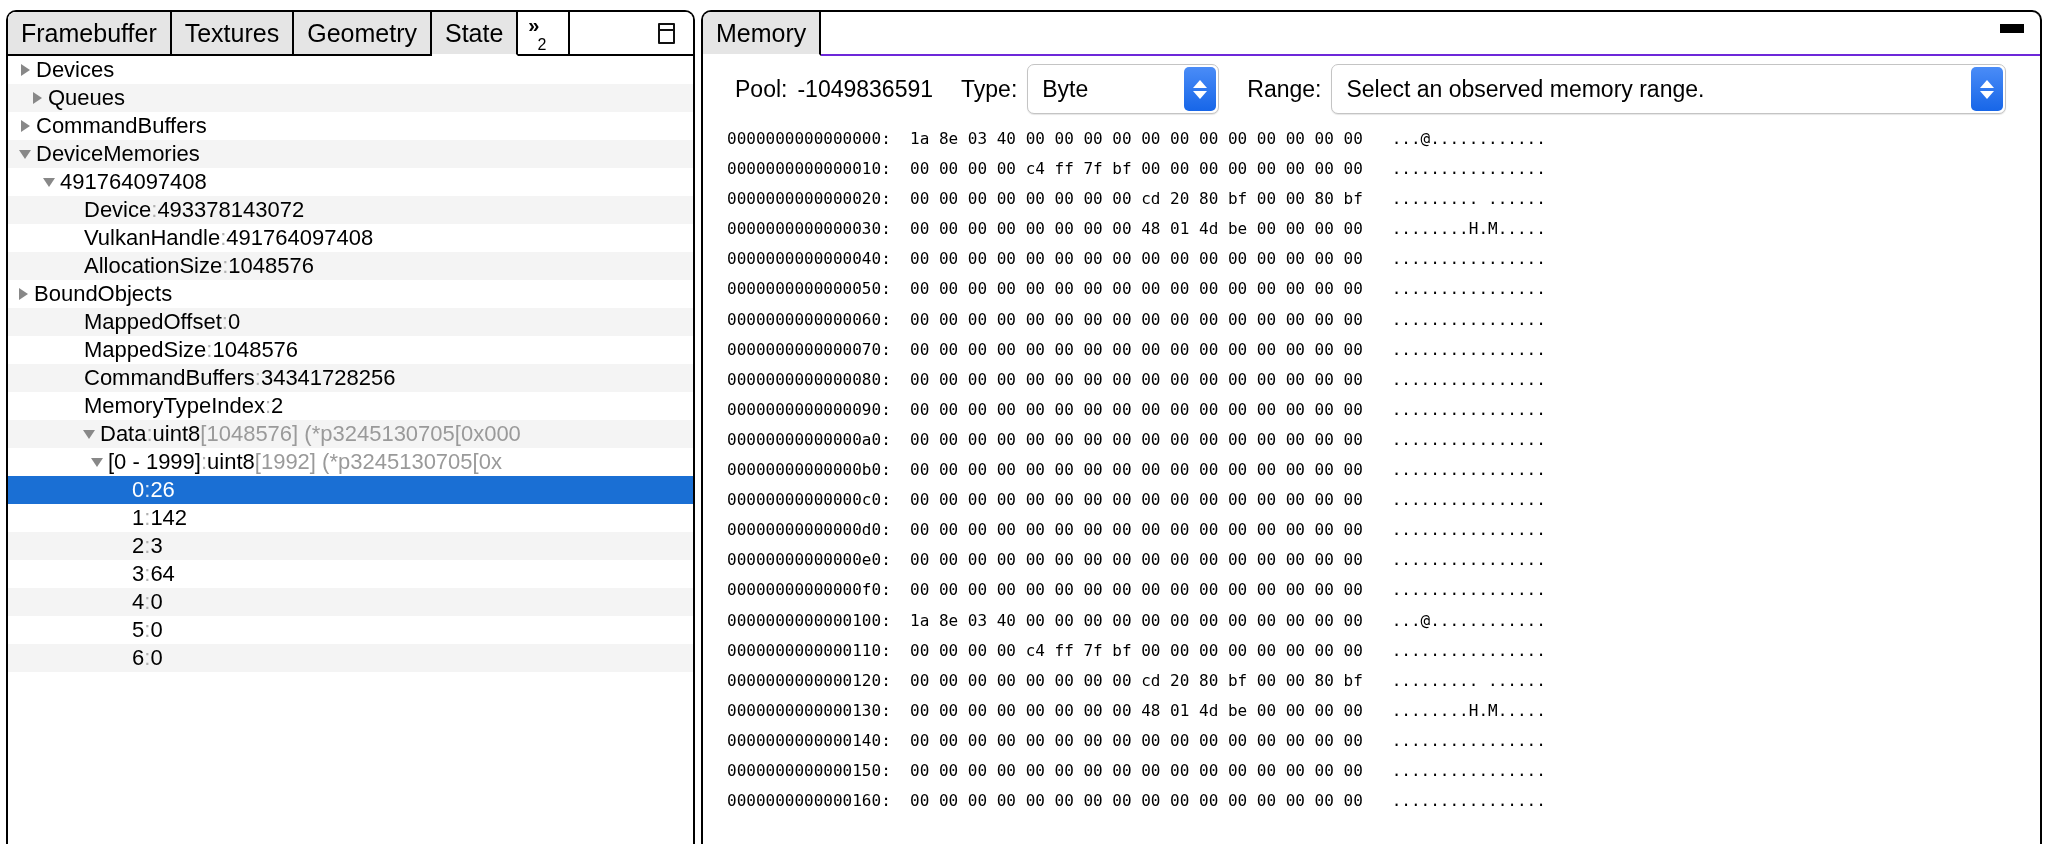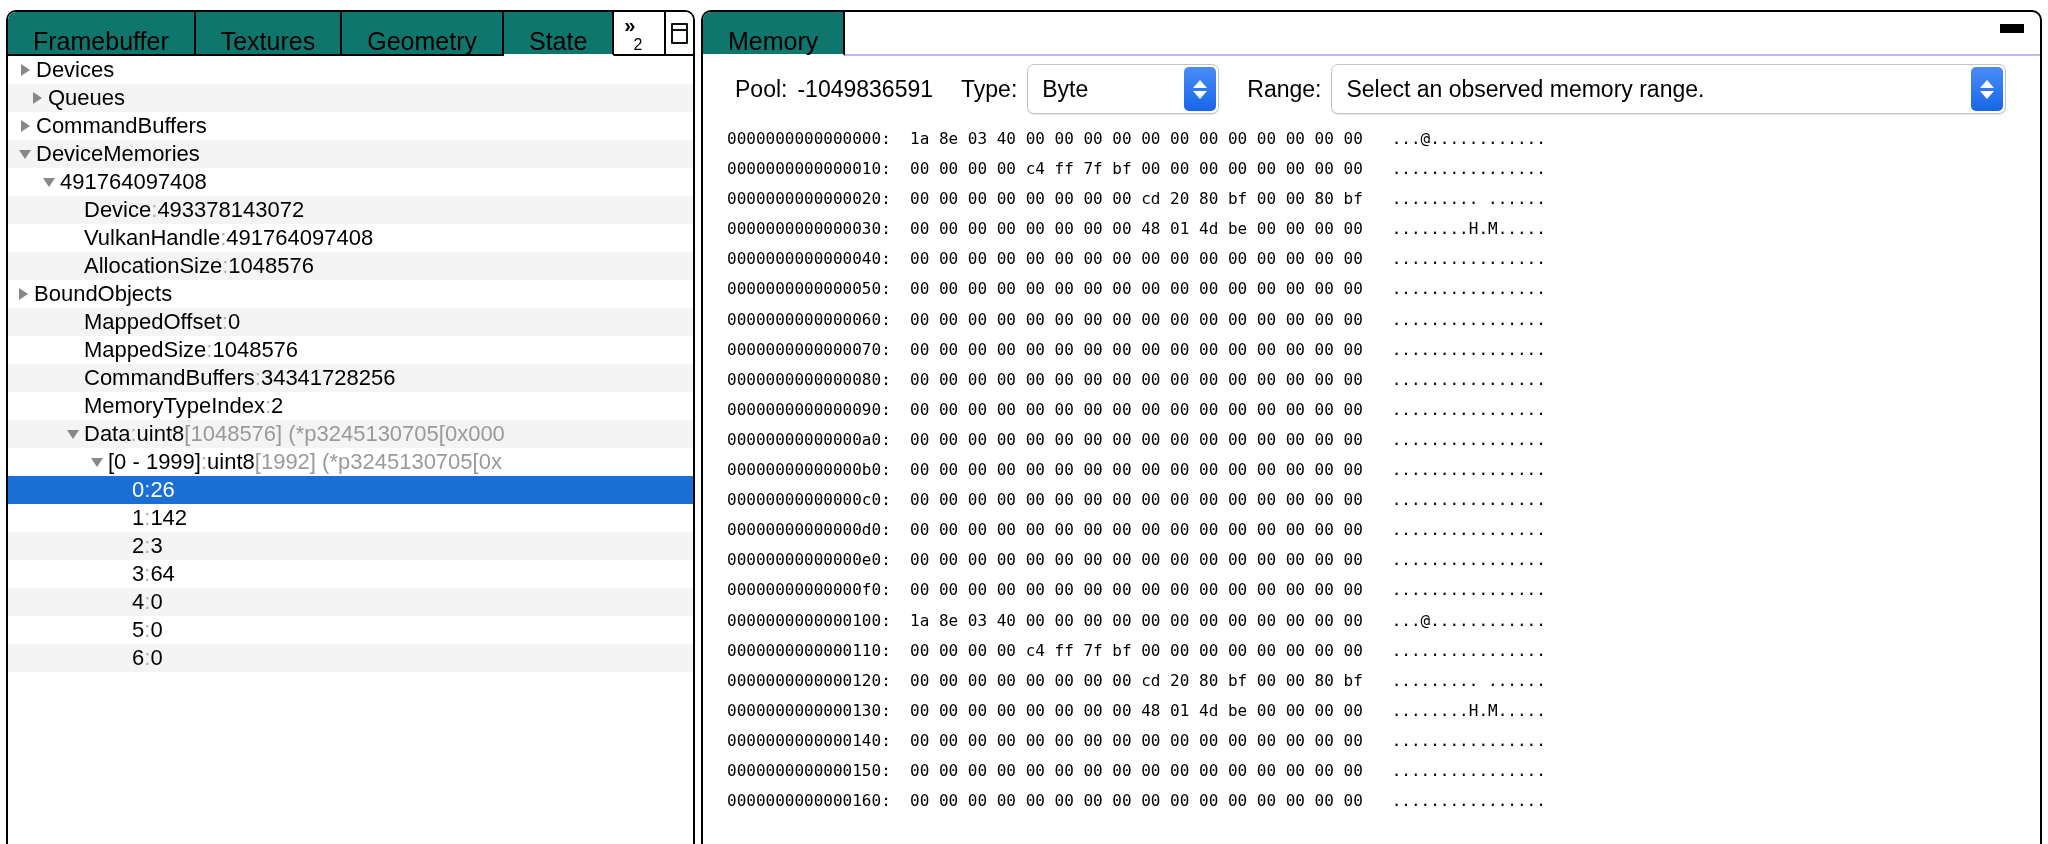--- a/index.html
+++ b/index.html
@@ -33,26 +33,26 @@
   .tabbar {
     position: relative;
     height: 44px;
     display: flex;
     align-items: stretch;
     border-bottom: 2px solid #000;
     background: #fff;
   }
   .tab {
     display: flex;
-    align-items: flex-end;
-    padding: 0 25px;
+    align-items: center;
+    padding: 0 13px;
     font-size: 25px;
     color: #000;
     border-right: 2px solid #000;
-    background: #0f766e;
+    background: #e5e5e5;
     white-space: nowrap;
     line-height: 1;
   }
   .tab.active {
     border-bottom: 2px solid #fff;
     margin-bottom: -2px;
   }
   .tab-overflow {
     display: flex;
     align-items: flex-start;
@@ -134,21 +134,21 @@
     margin-right: 6px;
     margin-top: 10px;
     border-radius: 10px 10px 0 0;
     border-bottom: none;
   }
   #right-tabbar {
     position: relative;
     height: 44px;
     display: flex;
     align-items: stretch;
-    border-bottom: 2px solid #c4b5fd;
+    border-bottom: 2px solid #6d28d9;
   }
   #right-tabbar .tab { border-right: 2px solid #000; }
   .minbtn {
     position: absolute;
     right: 16px; top: 12px;
     width: 24px; height: 9px;
     border: 2px solid #000;
     background: #000;
   }
   #right-tabbar .tabbar-spacer { border-bottom: none; }
@@ -343,21 +343,21 @@
           <span class="tval">34341728256</span>
         </div>
         <div class="trow" style="padding-left: 56px;">
           <span class="tw-arrow none">
             <i></i>
           </span>
           <span class="tlabel">MemoryTypeIndex</span>
           <span class="tsep">: </span>
           <span class="tval">2</span>
         </div>
-        <div class="trow alt" style="padding-left: 56px;">
+        <div class="trow alt" style="padding-left: 72px;">
           <span class="tw-arrow open">
             <i></i>
           </span>
           <span class="tlabel">Data</span>
           <span class="tsep">: </span>
           <span class="tval">uint8<span class="tdim">[1048576]</span> <span class="tdim">(*p3245130705[0x000</span></span>
         </div>
         <div class="trow" style="padding-left: 80px;">
           <span class="tw-arrow open">
             <i></i>

